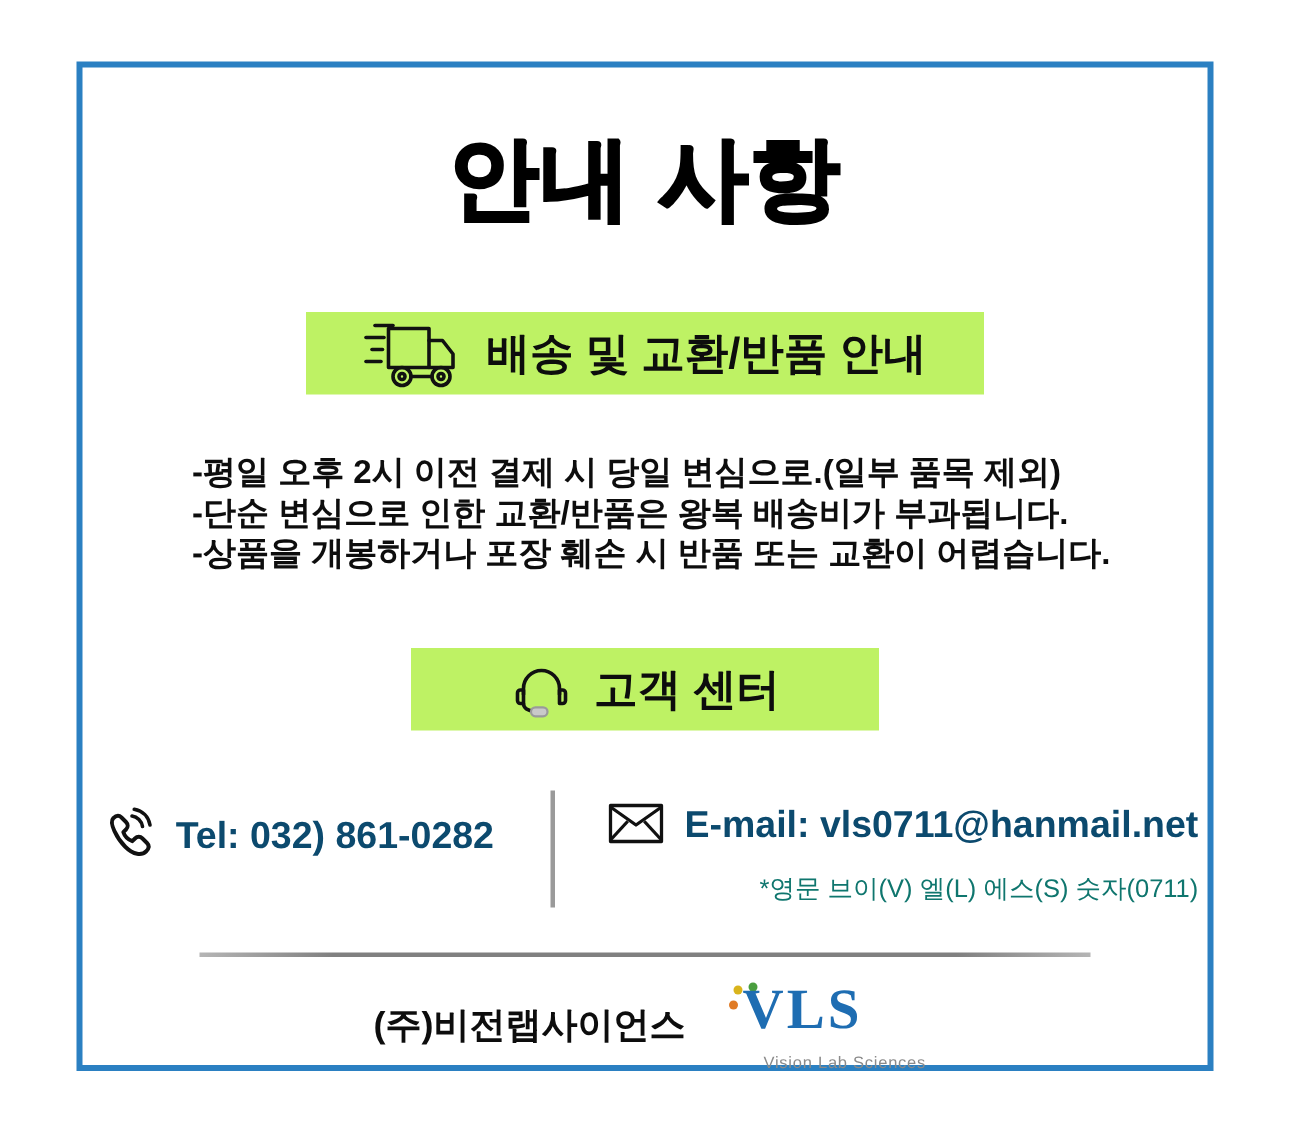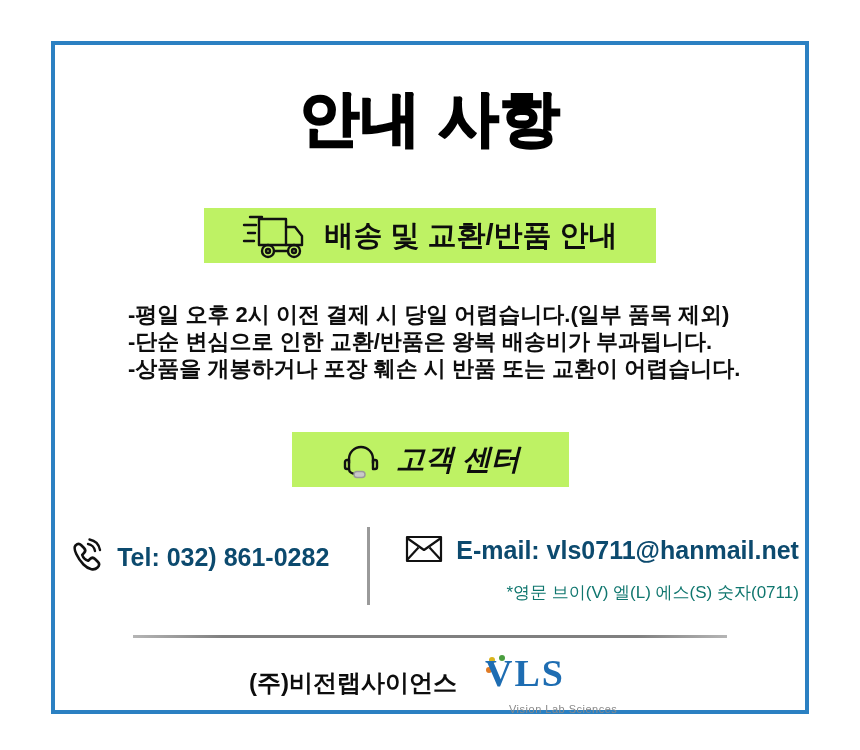--- a/index.html
+++ b/index.html
@@ -32,21 +32,21 @@
   .section-header {
     margin-top: 58px;
     background: #bef264;
     height: 55px;
     display: flex;
     align-items: center;
     justify-content: center;
     gap: 14px;
   }
   .section-header.shipping { width: 452px; }
-  .section-header.cs { width: 277px; margin-top: 50px; font-style: italic; }
+  .section-header.cs { width: 312px; margin-top: 50px; }
   .section-header .label {
     font-size: 29px;
     font-weight: 800;
     color: #0d0d0d;
   }
   .icon-box { display: flex; align-items: center; }
   .bullets {
     margin-top: 38px;
     text-align: left;
     width: 604px;
@@ -127,21 +127,21 @@
     position: relative;
     width: 130px;
     height: 56px;
   }
   .vls-dot { position: absolute; border-radius: 50%; width: 6px; height: 6px; }
   .vls-dot.yellow { left: 8px;  top: 5px;  background: #d9b41c; }
   .vls-dot.green  { left: 18px; top: 3px;  background: #4a9e3f; }
   .vls-dot.orange { left: 5px;  top: 15px; background: #e07b25; }
   .vls-text {
     position: absolute;
-    left: 4px; top: 2px;
+    left: 14px; top: 2px;
     font-family: "Liberation Serif", "DejaVu Serif", serif;
     font-weight: 700;
     font-size: 38px;
     letter-spacing: 2px;
     color: #1e6db2;
     line-height: 1;
   }
   .vls-subtext {
     position: absolute;
     left: 28px; top: 51px;
@@ -172,21 +172,21 @@
         <circle cx="26" cy="40" r="2"></circle>
         <circle cx="52" cy="40" r="6"></circle>
         <circle cx="52" cy="40" r="2"></circle>
         <line x1="32" y1="40" x2="46" y2="40"></line>
       </svg>
     </span>
     <span class="label">배송 및 교환/반품 안내</span>
   </div>
 
   <div class="bullets">
-    <div class="line">-평일 오후 2시 이전 결제 시 당일 어렵습니다.(일부 품목 제외)</div>
+    <div class="line">-평일 오후 2시 이전 결제 시 당일 변심으로.(일부 품목 제외)</div>
     <div class="line">-단순 변심으로 인한 교환/반품은 왕복 배송비가 부과됩니다.</div>
     <div class="line">-상품을 개봉하거나 포장 훼손 시 반품 또는 교환이 어렵습니다.</div>
   </div>
 
   <div class="section-header cs">
     <span class="icon-box">
       <svg width="42" height="42" viewBox="0 0 42 42" fill="none" stroke="#111" stroke-width="2.4" stroke-linecap="round" stroke-linejoin="round">
         <path d="M9 24 v-4 a12 12 0 0 1 24 0 v4"></path>
         <path d="M9 21 h-2 a2 2 0 0 0 -2 2 v5 a2 2 0 0 0 2 2 h2 z"></path>
         <path d="M33 21 h2 a2 2 0 0 1 2 2 v5 a2 2 0 0 1 -2 2 h-2 z"></path>

